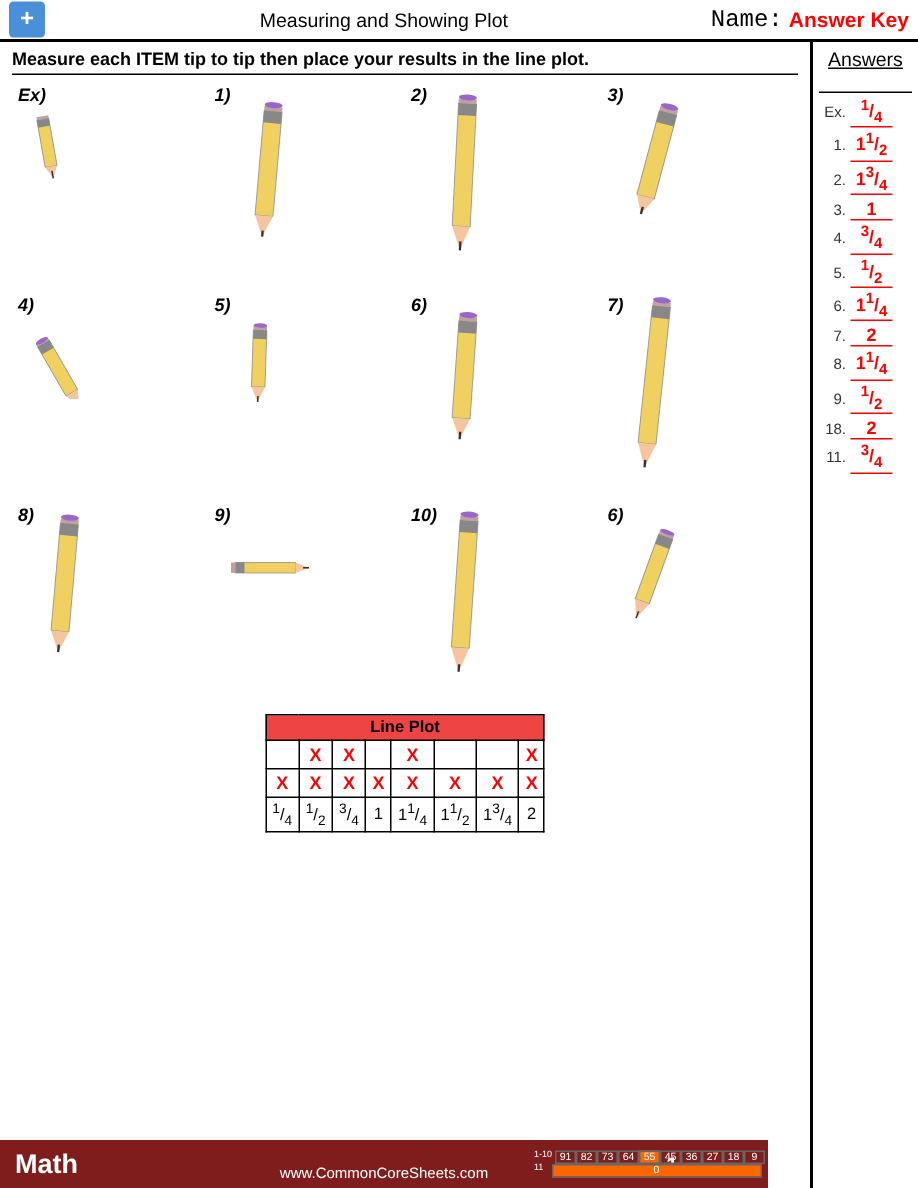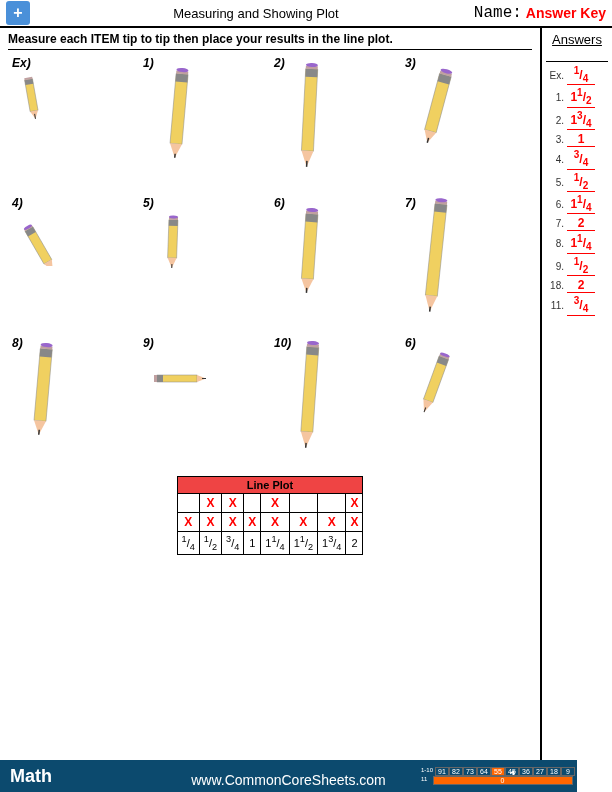--- a/index.html
+++ b/index.html
@@ -153,37 +153,37 @@
       text-align: center;
       font-weight: bold;
     }
     .x-mark { color: red; font-weight: bold; font-size: 12px; }
 
     
     #footer {
       position: absolute;
       bottom: 0;
       left: 0;
-      width: 577px;
+      width: 512px;
       height: 32px;
-      background: #0c4a6e;
+      background: #7f1d1d;
       display: flex;
       align-items: center;
       padding: 0 10px;
       margin-top: 44px;
     }
     #footer-math {
       color: white;
       font-weight: bold;
       font-size: 18px;
       margin-right: 20px;
     }
     #footer-url {
       color: white;
-      font-size: 14px;
+      font-size: 10px;
       position: absolute;
       left: 50%;
       transform: translateX(-50%);
       bottom: 4px;
     }
     #footer-page {
       position: absolute;
       right: 60px;
       color: white;
       font-size: 14px;

